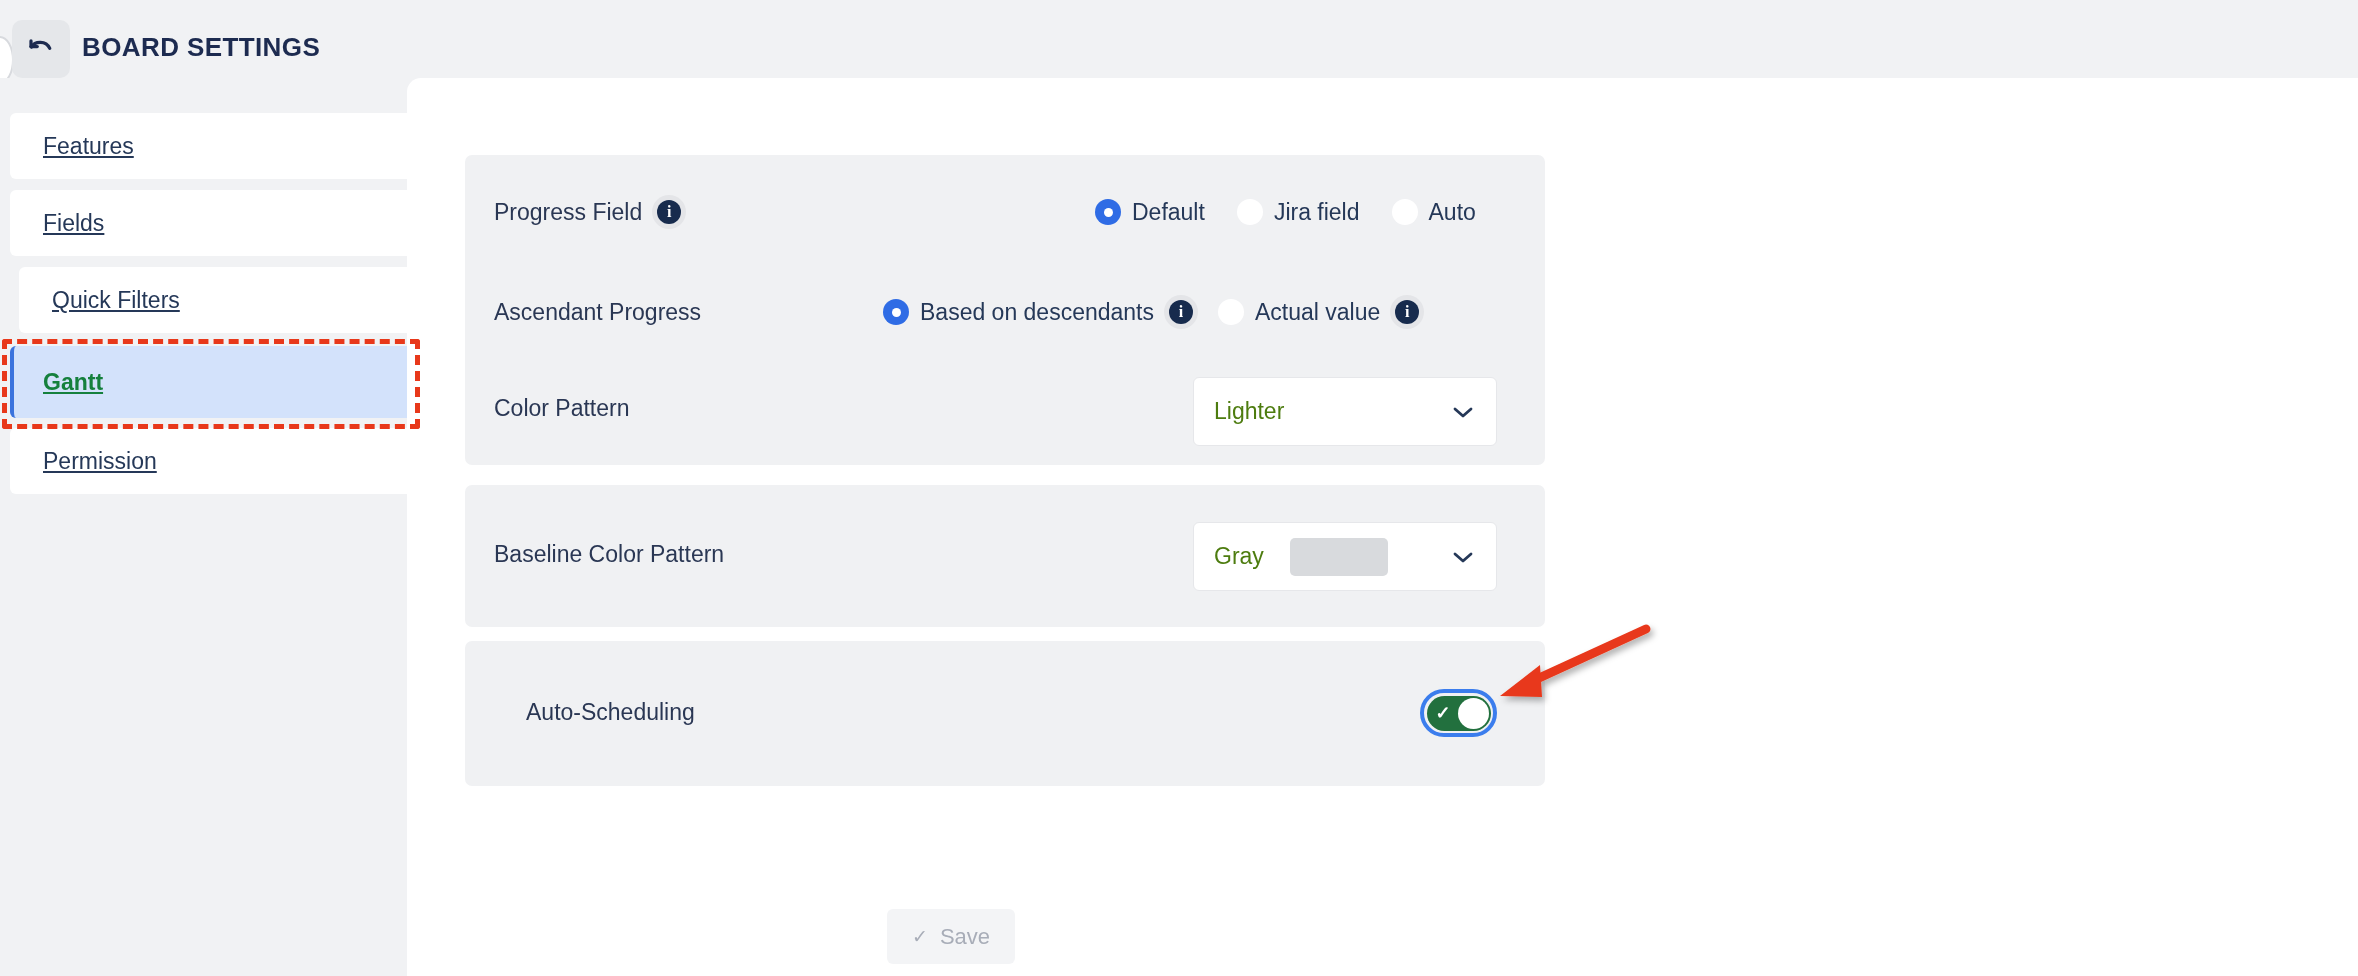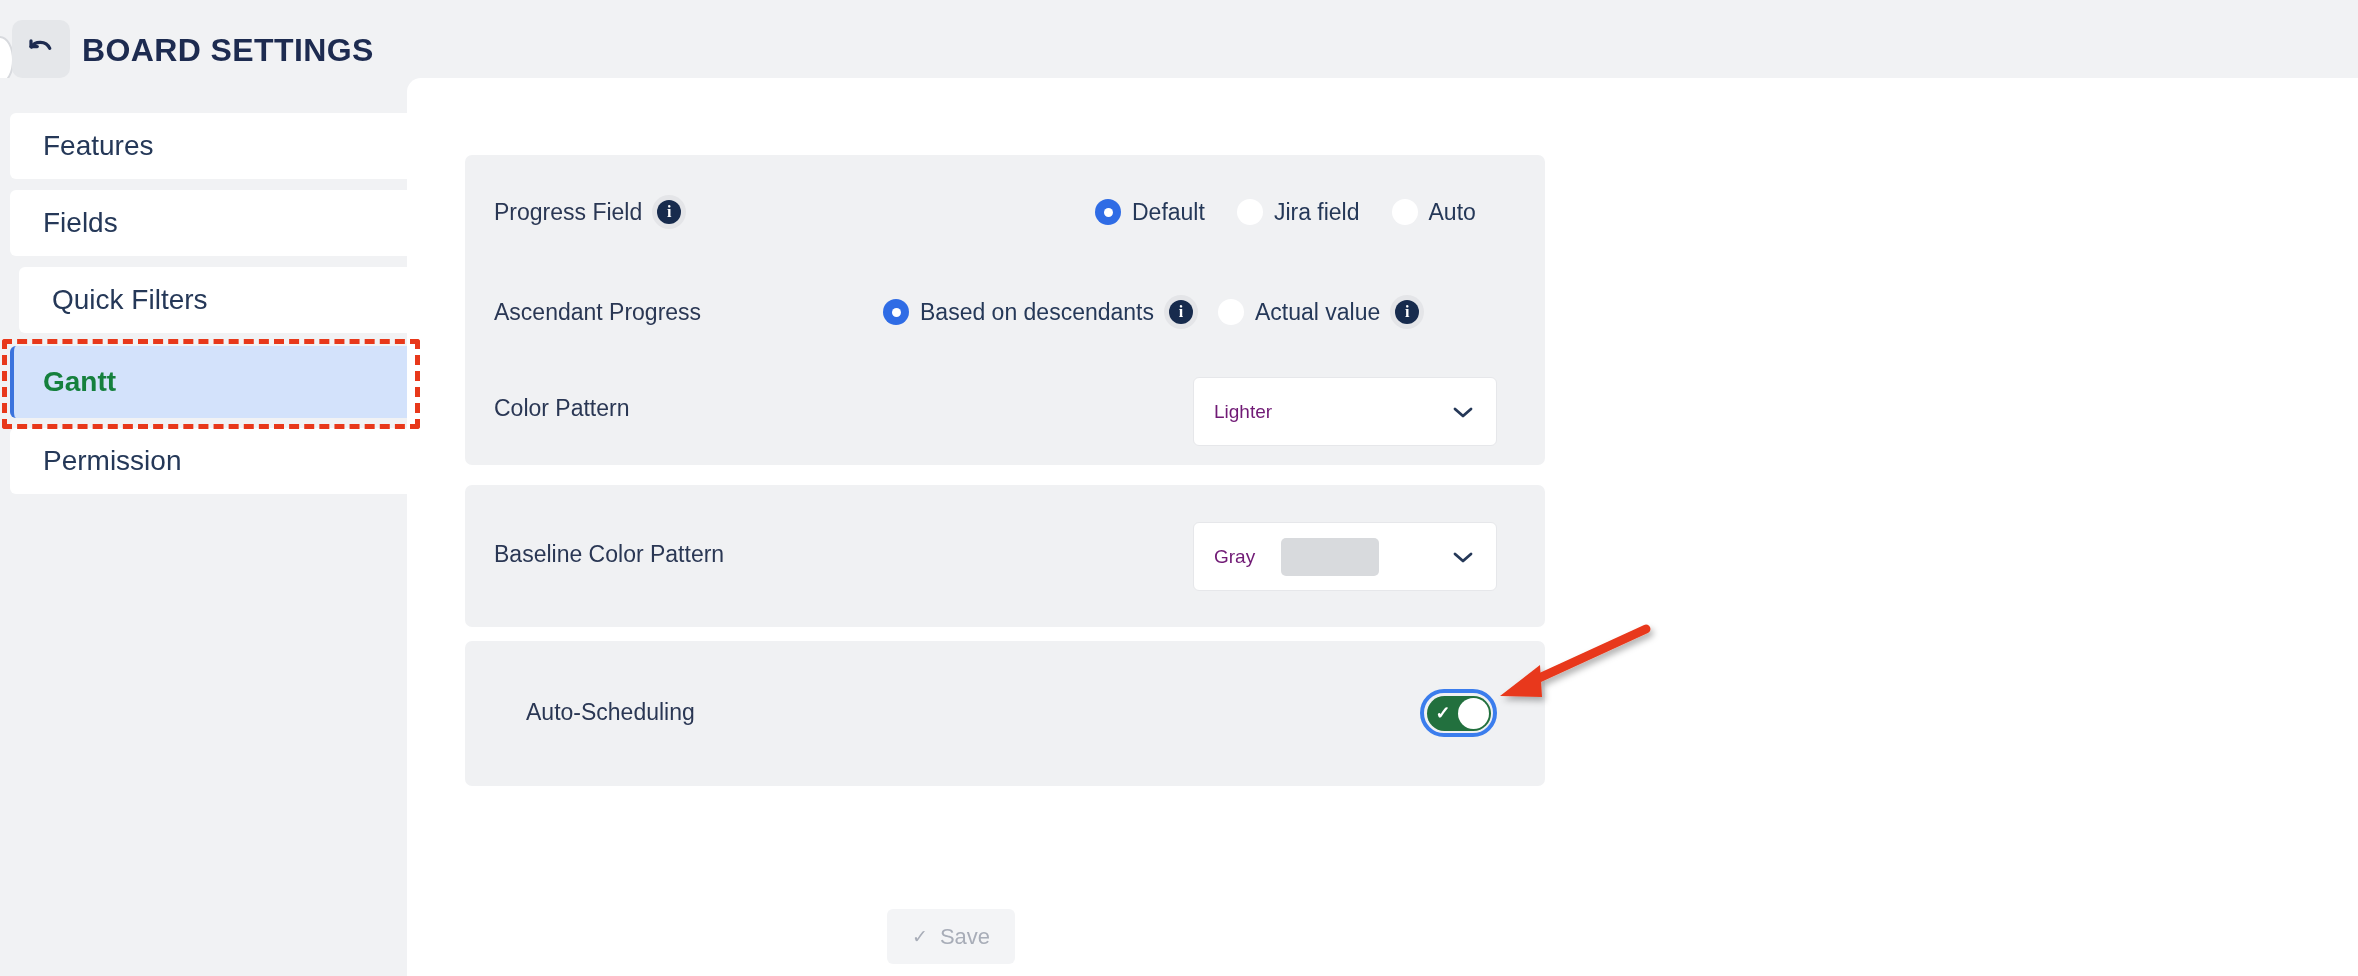--- a/index.html
+++ b/index.html
@@ -30,21 +30,21 @@
     width: 58px; height: 58px;
     background: #e5e7ea;
     border-radius: 10px;
     display: flex; align-items: center; justify-content: center;
     cursor: pointer;
   }
   .back-btn svg { display: block; }
   .page-title {
     position: absolute;
     left: 82px; top: 32px;
-    font-size: 32px;
+    font-size: 26px;
     font-weight: bold;
     letter-spacing: 0.4px;
     color: #1d2b50;
     white-space: nowrap;
   }
   .avatar-sliver {
     position: absolute;
     left: -14px; top: 36px;
     width: 28px; height: 48px;
     border: 2px solid #d8dade;
@@ -66,23 +66,24 @@
     width: 397px;
     height: 66px;
     background: #ffffff;
     border-radius: 6px 0 0 6px;
     display: flex;
     align-items: center;
     cursor: pointer;
   }
   .nav-item .nav-label {
     margin-left: 33px;
-    font-size: 28px;
+    font-size: 23px;
     color: #253858;
     white-space: nowrap;
+    text-decoration: underline;
   }
   .nav-item.selected {
     background: #d3e2fb;
     border-left: 4px solid #3b73dd;
     height: 72px;
   }
   .nav-item.selected .nav-label {
     font-weight: bold;
     color: #15803d;
     margin-left: 29px;
@@ -199,22 +200,22 @@
     width: 304px; height: 69px;
     background: #ffffff;
     border: 1px solid #e6e7ea;
     border-radius: 6px;
     display: flex;
     align-items: center;
     cursor: pointer;
   }
   .dd-value {
     margin-left: 20px;
-    font-size: 19px;
-    color: #701a75;
+    font-size: 23px;
+    color: #4d7c0f;
     white-space: nowrap;
   }
   .dd-swatch {
     margin-left: 26px;
     width: 98px; height: 38px;
     background: #d8dadd;
     border-radius: 5px;
   }
   .dd-chevron {
     position: absolute;

